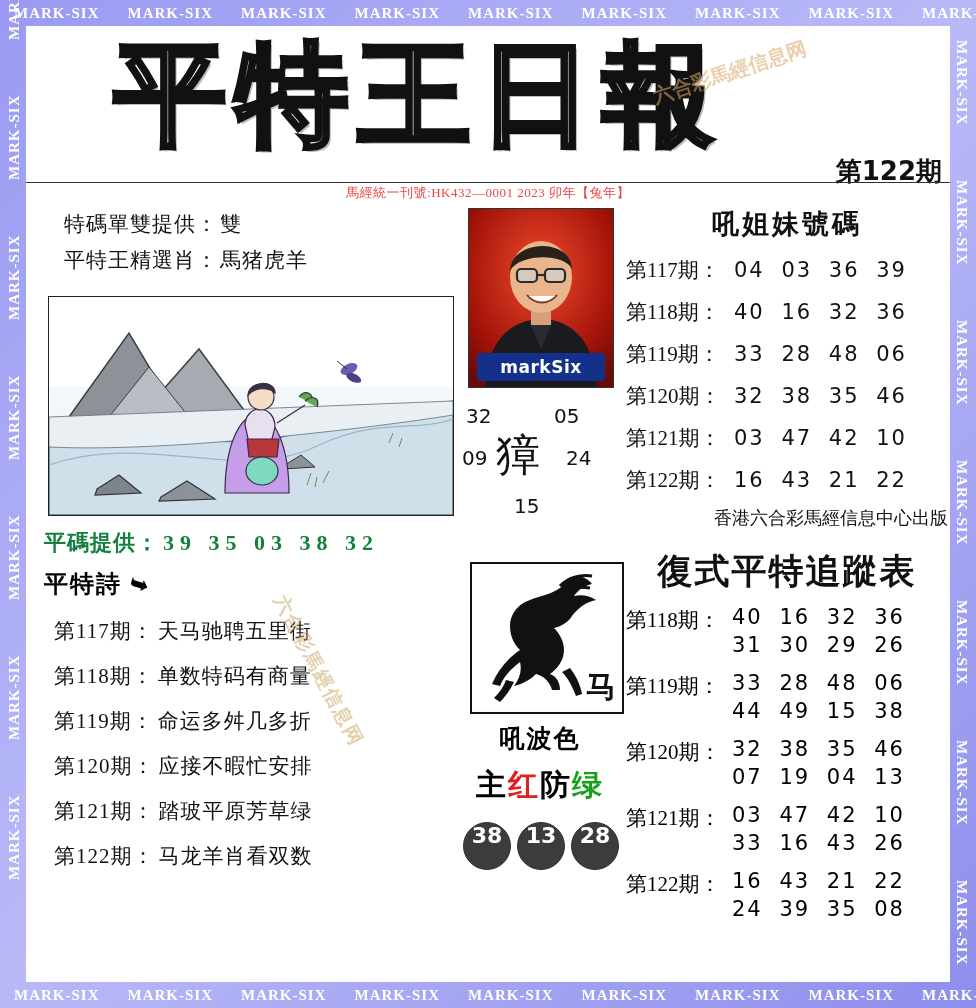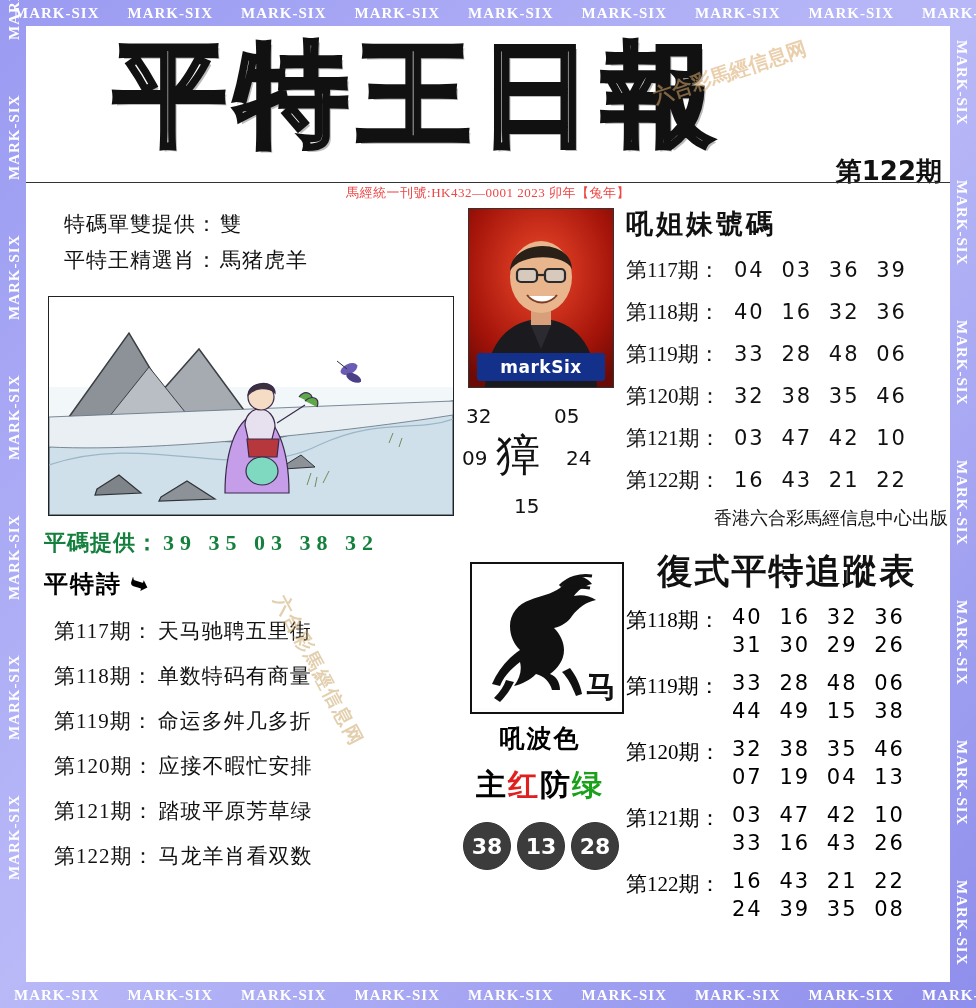--- a/index.html
+++ b/index.html
@@ -290,31 +290,31 @@
     margin: 16px 0 0 2px;
     display: flex;
     gap: 6px;
     justify-content: center;
   }
   .ball {
     width: 46px;
     height: 46px;
     border-radius: 50%;
     display: flex;
-    align-items: center;
     justify-content: center;
     font-family: "DejaVu Sans", sans-serif;
     font-weight: bold;
     font-size: 22px;
     color: #ffffff;
     border: 1px solid #333;
   }
 
   
   .sec-title {
+    text-align: center;
     font-size: 27px;
     font-weight: bold;
     letter-spacing: 3px;
     margin-top: 4px;
     color: #111;
   }
   .rec-row {
     display: flex;
     align-items: baseline;
     margin-top: 14px;

